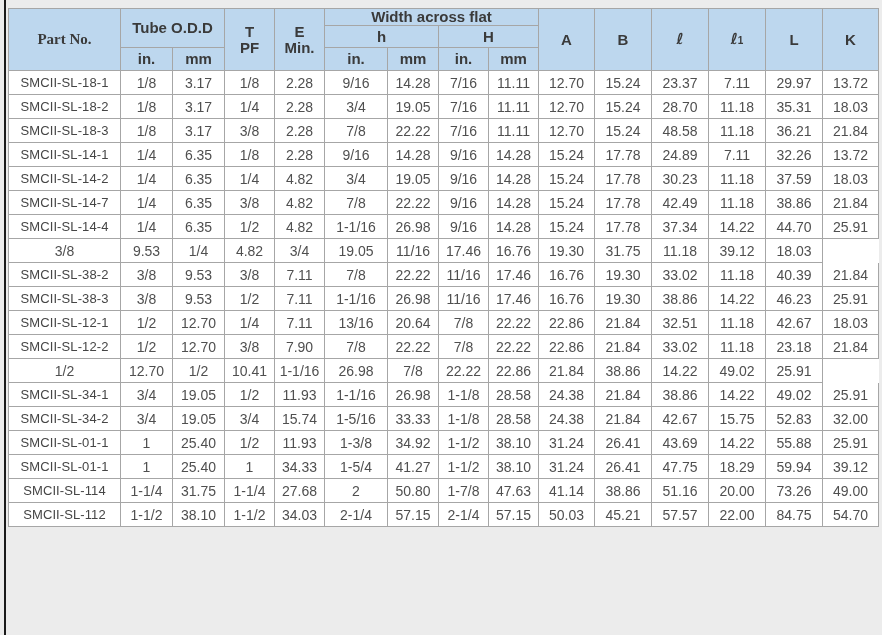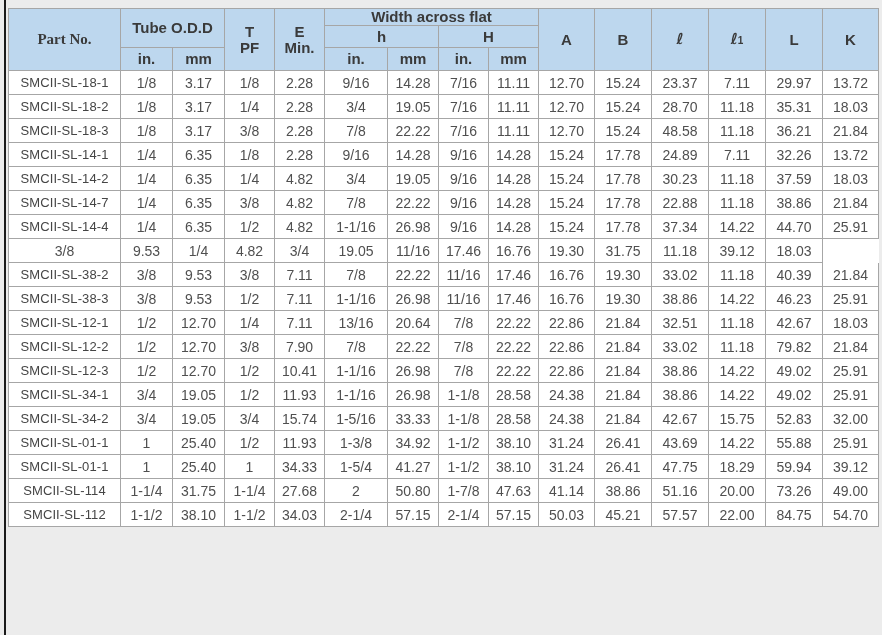--- a/index.html
+++ b/index.html
@@ -233,21 +233,21 @@
         <div class="td">1/4</div>
         <div class="td">6.35</div>
         <div class="td">3/8</div>
         <div class="td">4.82</div>
         <div class="td">7/8</div>
         <div class="td">22.22</div>
         <div class="td">9/16</div>
         <div class="td">14.28</div>
         <div class="td">15.24</div>
         <div class="td">17.78</div>
-        <div class="td">22.88</div>
+        <div class="td">42.49</div>
         <div class="td">11.18</div>
         <div class="td">38.86</div>
         <div class="td">21.84</div>
       </div>
       <div class="row">
         <div class="td part">SMCII-SL-14-4</div>
         <div class="td">1/4</div>
         <div class="td">6.35</div>
         <div class="td">1/2</div>
         <div class="td">4.82</div>
@@ -336,25 +336,24 @@
         <div class="td">3/8</div>
         <div class="td">7.90</div>
         <div class="td">7/8</div>
         <div class="td">22.22</div>
         <div class="td">7/8</div>
         <div class="td">22.22</div>
         <div class="td">22.86</div>
         <div class="td">21.84</div>
         <div class="td">33.02</div>
         <div class="td">11.18</div>
-        <div class="td">79.82</div>
-        <div class="td">21.84</div>
-      </div>
-      <div class="row">
-        <div class="td part">SMCII-SL-12-3</div>
+        <div class="td">23.18</div>
+        <div class="td">21.84</div>
+      </div>
+      <div class="row">
         <div class="td">1/2</div>
         <div class="td">12.70</div>
         <div class="td">1/2</div>
         <div class="td">10.41</div>
         <div class="td">1-1/16</div>
         <div class="td">26.98</div>
         <div class="td">7/8</div>
         <div class="td">22.22</div>
         <div class="td">22.86</div>
         <div class="td">21.84</div>

